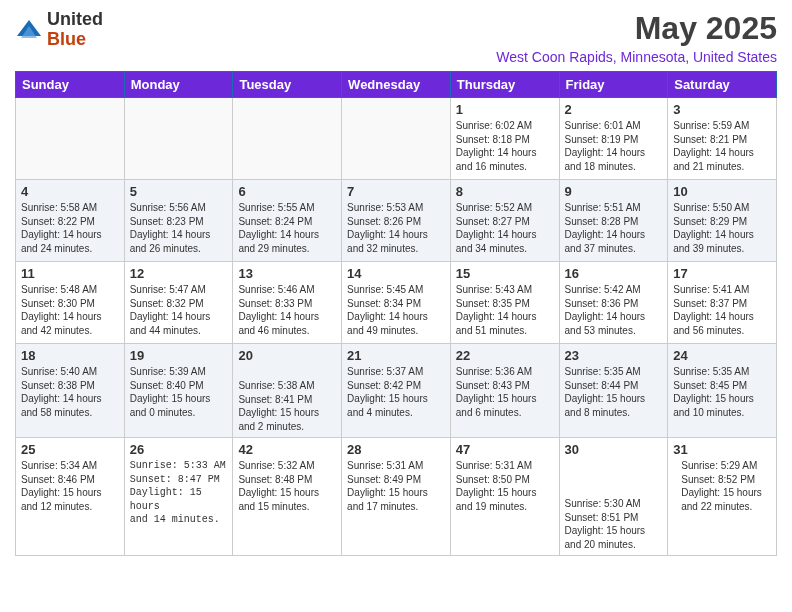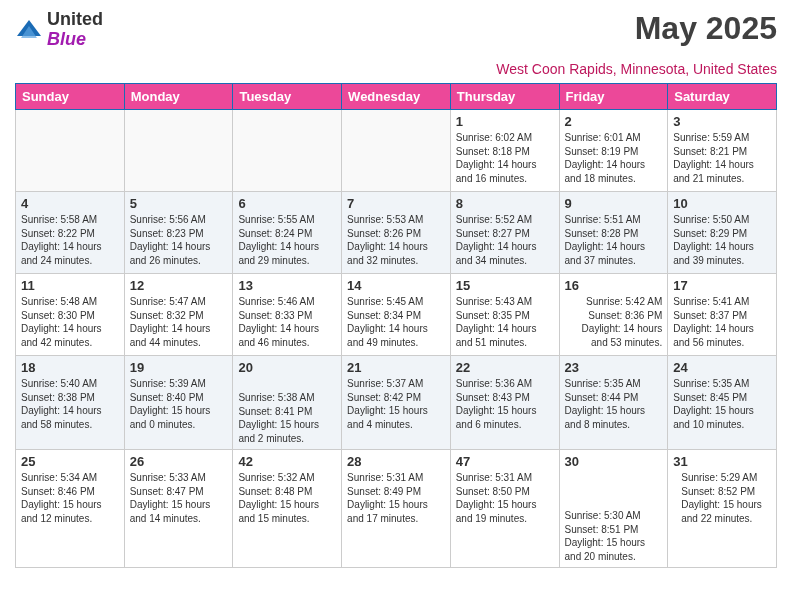--- a/index.html
+++ b/index.html
@@ -25,45 +25,45 @@
       display: flex;
       align-items: center;
       gap: 4px;
     }
     .logo-text {
       font-size: 18px;
       font-weight: bold;
       line-height: 1.1;
     }
     .logo-general { color: #333; }
-    .logo-blue { color: #a21caf; font-style: italic; }
+    .logo-blue { color: #c2410c; }
     .logo-icon {
       width: 28px;
       height: 28px;
     }
     .title-block {
       text-align: right;
     }
     .month-year {
       font-size: 32px;
       font-weight: bold;
       color: #404040;
     }
     .location {
       font-size: 14px;
-      color: #be185d;
-      margin-top: 14px;
+      color: #6d28d9;
+      margin-top: 2px;
     }
     .calendar-table {
       width: 100%;
       border-collapse: collapse;
       margin-top: 6px;
     }
     .calendar-table th {
-      background: #ec4899;
+      background: #6d28d9;
       color: #fff;
       font-size: 13px;
       font-weight: bold;
       padding: 5px 6px;
       text-align: left;
       border: 1px solid #1a6bb5;
     }
     .calendar-table td {
       border: 1px solid #ccc;
       vertical-align: top;
@@ -235,21 +235,21 @@
           </td>
           <td>
             <span class="day-number">15</span>
             <div class="day-info" style="white-space: pre-line;">Sunrise: 5:43 AM
 Sunset: 8:35 PM
 Daylight: 14 hours
 and 51 minutes.</div>
           </td>
           <td>
             <span class="day-number">16</span>
-            <div class="day-info" style="white-space: pre-line; text-align: right;">Sunrise: 5:42 AM
+            <div class="day-info" style="white-space: pre-line;">Sunrise: 5:42 AM
 Sunset: 8:36 PM
 Daylight: 14 hours
 and 53 minutes.</div>
           </td>
           <td>
             <span class="day-number">17</span>
             <div class="day-info" style="white-space: pre-line;">Sunrise: 5:41 AM
 Sunset: 8:37 PM
 Daylight: 14 hours
 and 56 minutes.</div>
@@ -309,21 +309,21 @@
         <tr>
           <td>
             <span class="day-number">25</span>
             <div class="day-info" style="white-space: pre-line;">Sunrise: 5:34 AM
 Sunset: 8:46 PM
 Daylight: 15 hours
 and 12 minutes.</div>
           </td>
           <td>
             <span class="day-number">26</span>
-            <div class="day-info" style="white-space: pre-line;">Sunrise: 5:33 AM
+            <div class="day-info" style="white-space: pre-line; font-family: Liberation Mono, monospace;">Sunrise: 5:33 AM
 Sunset: 8:47 PM
 Daylight: 15 hours
 and 14 minutes.</div>
           </td>
           <td>
             <span class="day-number">42</span>
             <div class="day-info" style="white-space: pre-line;">Sunrise: 5:32 AM
 Sunset: 8:48 PM
 Daylight: 15 hours
 and 15 minutes.</div>

